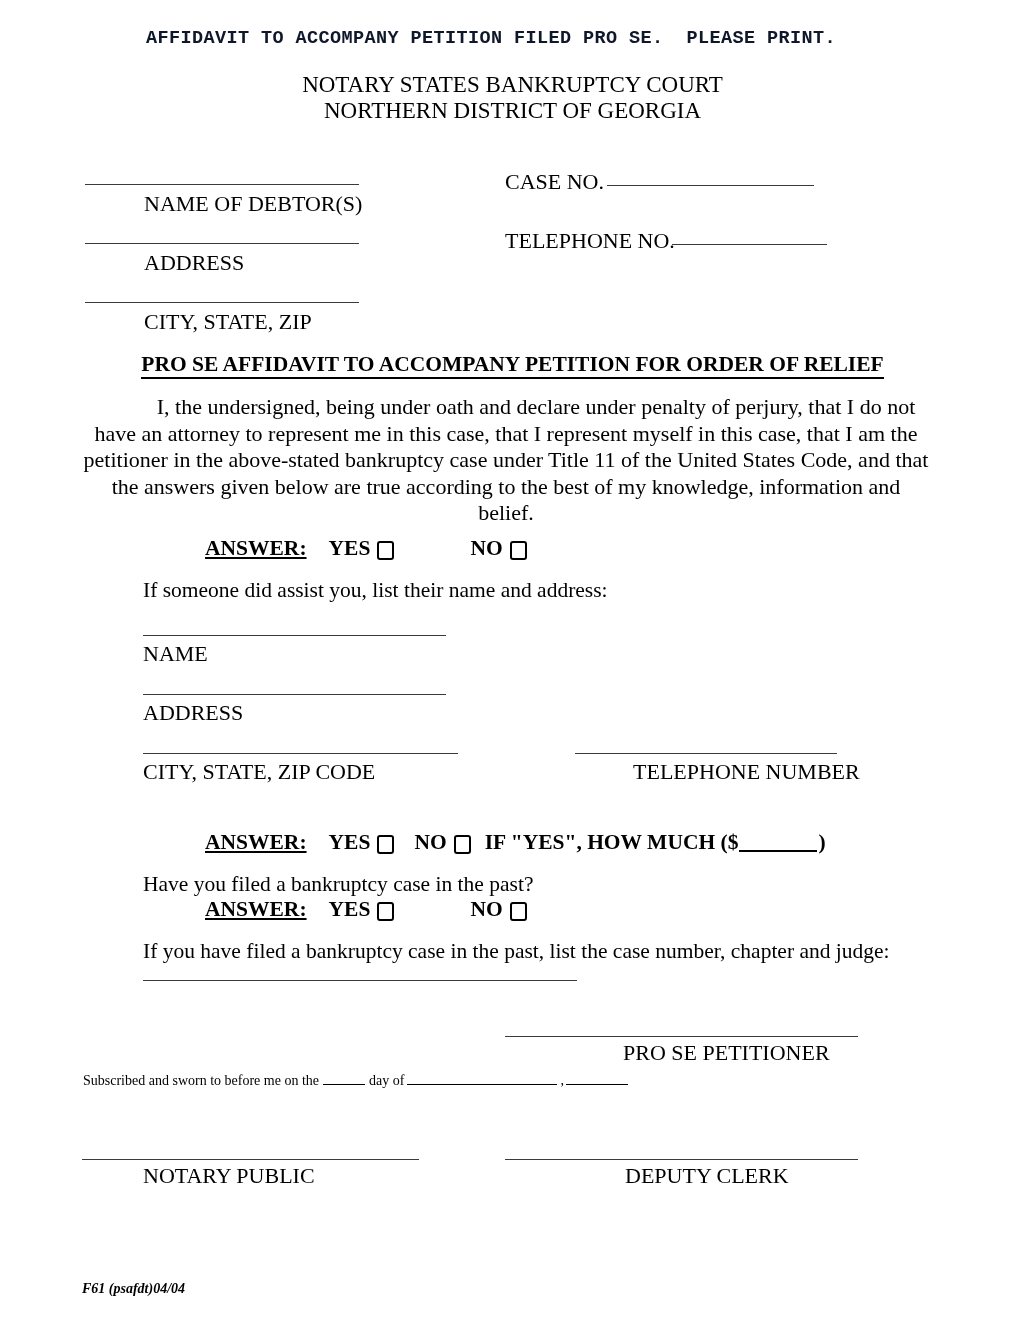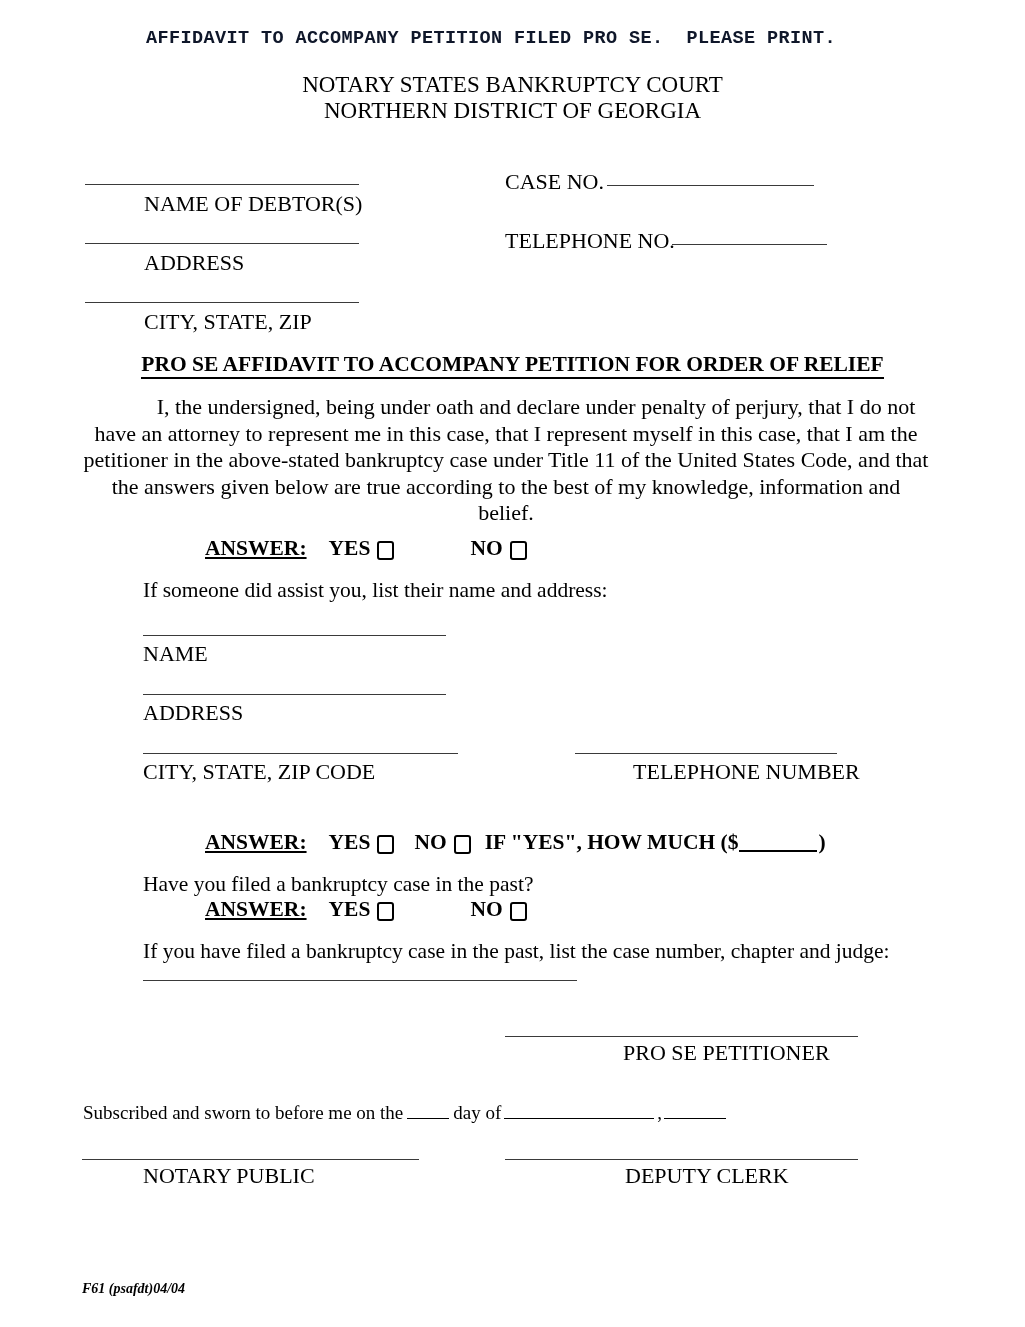--- a/index.html
+++ b/index.html
@@ -161,22 +161,22 @@
     display: inline-block;
     width: 62px;
     border-bottom: 1.8px solid #000;
     height: 16px;
     margin: 0 2px;
   }
 
   .sworn-line {
     position: absolute;
     left: 83px;
-    top: 1102px;
-    font-size: 19px;
+    top: 1068px;
+    font-size: 14px;
     white-space: nowrap;
   }
 
   
   .footer {
     position: absolute;
     left: 82px;
     top: 1281px;
     font-size: 14px;
     font-weight: bold;

